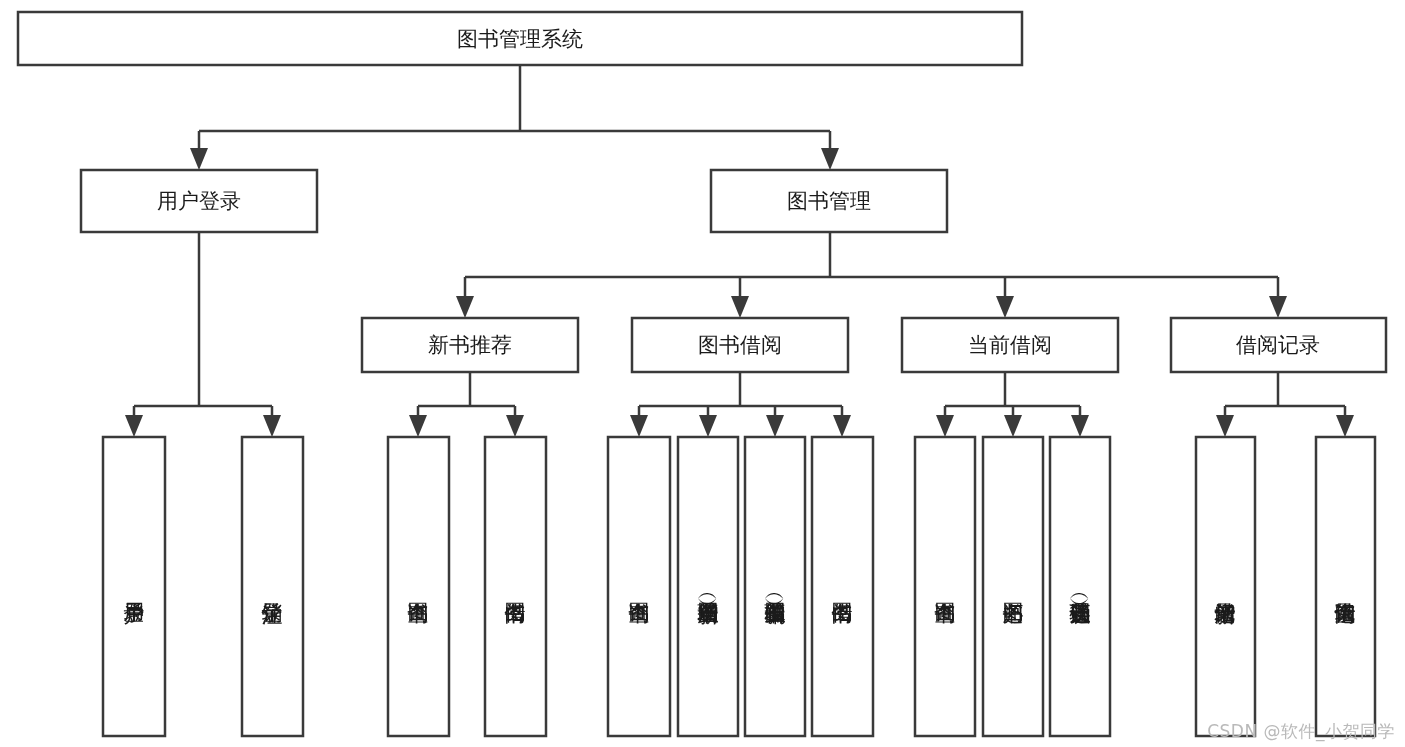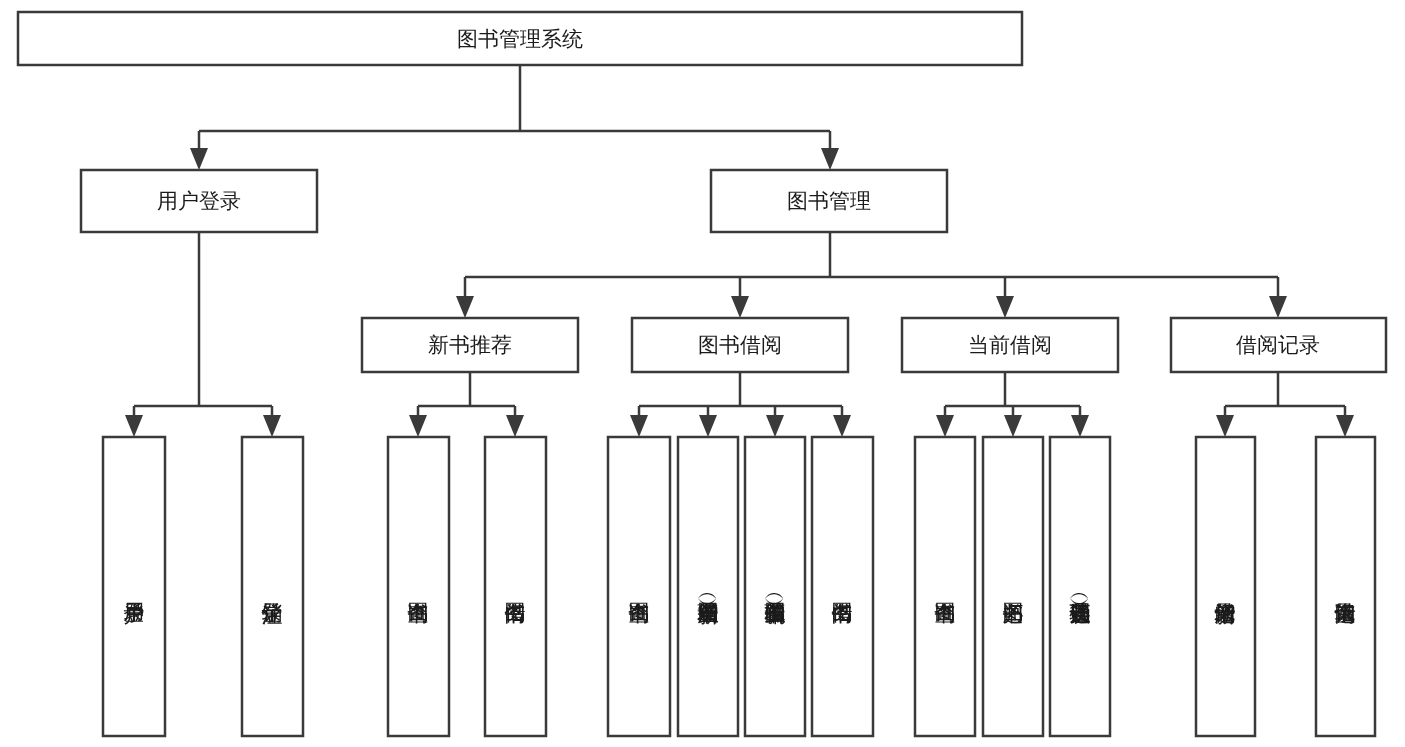--- a/index.html
+++ b/index.html
@@ -241,14 +241,15 @@
       <text class="node-label-vertical" x="1225" y="586" style="writing-mode:vertical-rl; text-orientation:upright; dominant-baseline:central;">新增借阅记录</text>
     </g>
 
     <g>
       <rect class="node-box" x="1316" y="437" width="59" height="299"></rect>
       <text class="node-label-vertical" x="1345" y="586" style="writing-mode:vertical-rl; text-orientation:upright; dominant-baseline:central;">查询借阅记录</text>
     </g>
 
   </svg>
 
+  <div class="watermark-text">CSDN @软件_小贺同学</div>
 
 </div>
 
 </body></html>

